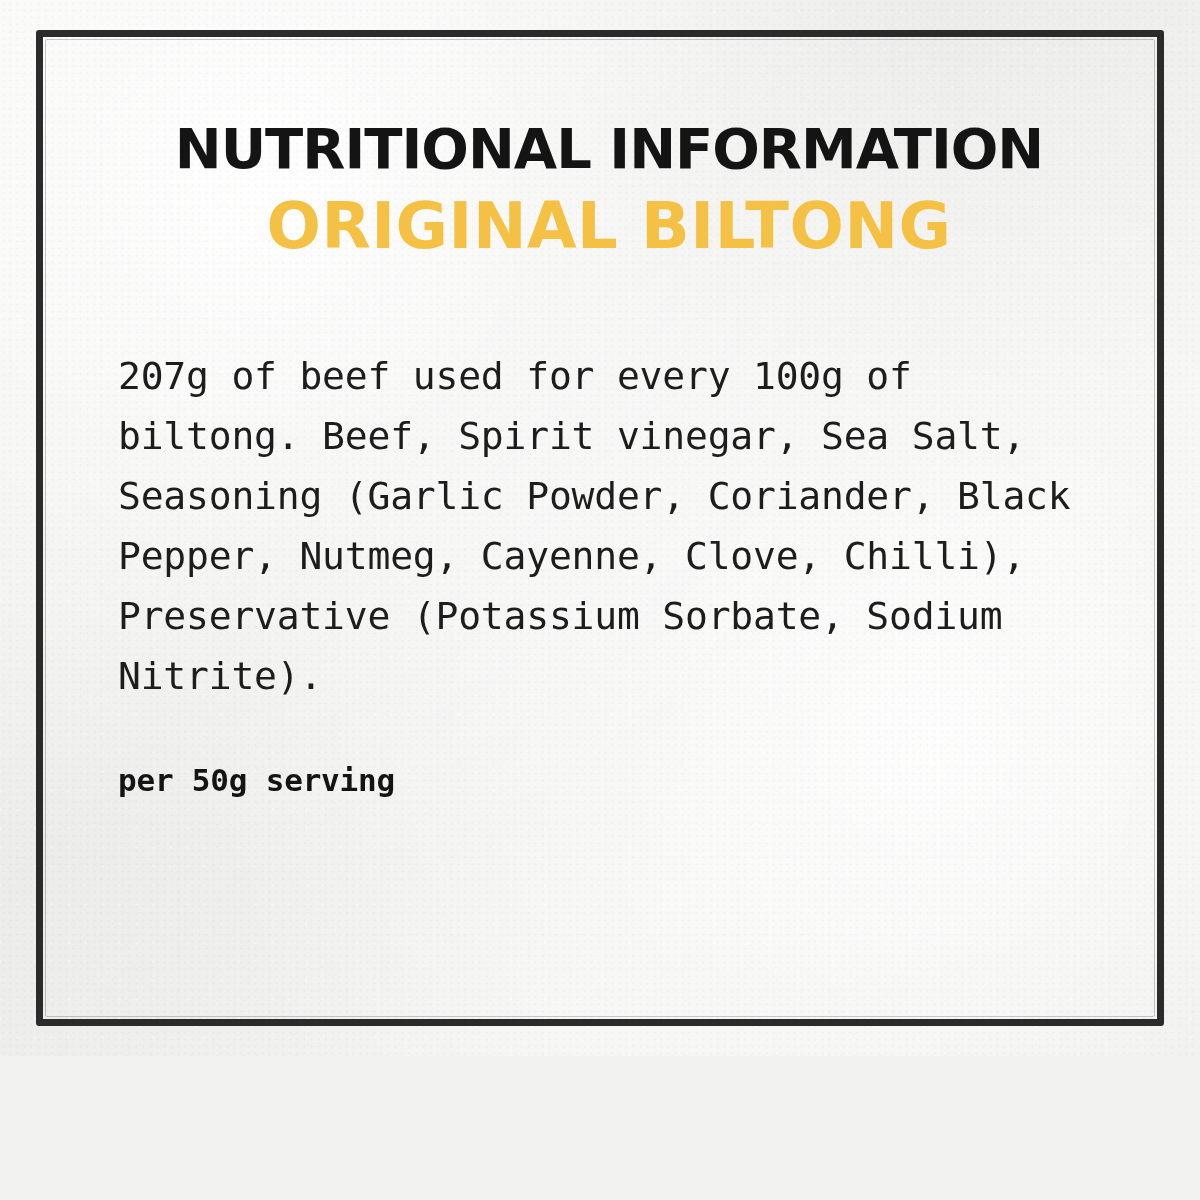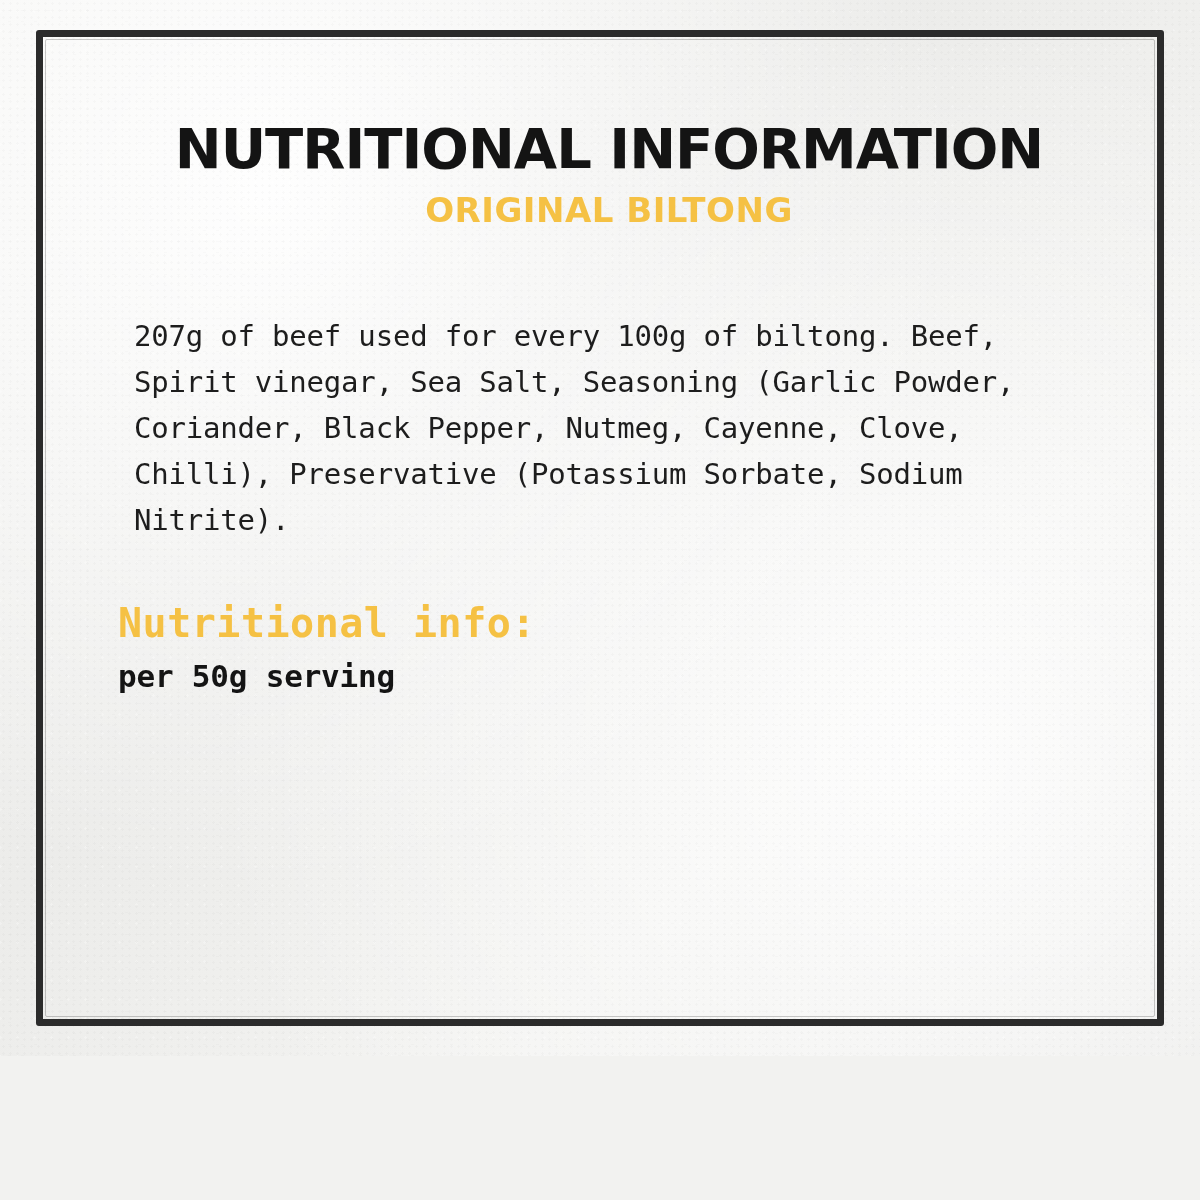--- a/index.html
+++ b/index.html
@@ -84,21 +84,21 @@
     letter-spacing: -1px;
     color: #141414;
     line-height: 1.05;
     margin: 0 0 14px 0;
     white-space: nowrap;
   }
 
   .sub-title {
     font-family: "DejaVu Sans", sans-serif;
     font-weight: 700;
-    font-size: 34px;
+    font-size: 64px;
     letter-spacing: 0.5px;
     color: #f5c144;
     line-height: 1.05;
     margin: 0;
     white-space: nowrap;
   }
 
   .section {
     margin-bottom: 56px;
   }
@@ -107,25 +107,25 @@
     font-family: "DejaVu Sans Mono", monospace;
     font-weight: 700;
     font-size: 40px;
     color: #f5c144;
     letter-spacing: 0.5px;
     margin: 0 0 16px 0;
   }
 
   .body-text {
     font-family: "DejaVu Sans Mono", monospace;
-    font-size: 29px;
+    font-size: 38px;
     line-height: 1.58;
     color: #1d1d1d;
     letter-spacing: -0.2px;
-    margin: 16px;
+    margin: 0;
   }
 
   .serving-line {
     font-family: "DejaVu Sans Mono", monospace;
     font-weight: 700;
     font-size: 31px;
     color: #141414;
     margin: 0 0 22px 0;
     letter-spacing: -0.2px;
   }
@@ -146,18 +146,17 @@
     <div class="title-block">
       <h1 class="main-title">NUTRITIONAL INFORMATION</h1>
       <h2 class="sub-title">ORIGINAL BILTONG</h2>
     </div>
 
     <div class="section ingredients-section">
       <p class="body-text">207g of beef used for every 100g of biltong. Beef, Spirit vinegar, Sea Salt, Seasoning (Garlic Powder, Coriander, Black Pepper, Nutmeg, Cayenne, Clove, Chilli), Preservative (Potassium Sorbate, Sodium Nitrite).</p>
     </div>
 
     <div class="section nutrition-section">
-      <div class="section-heading">Nutritional info:</div>
       <div class="serving-line">per 50g serving</div>
     </div>
 
   </div>
 </div>
 
 </body></html>

